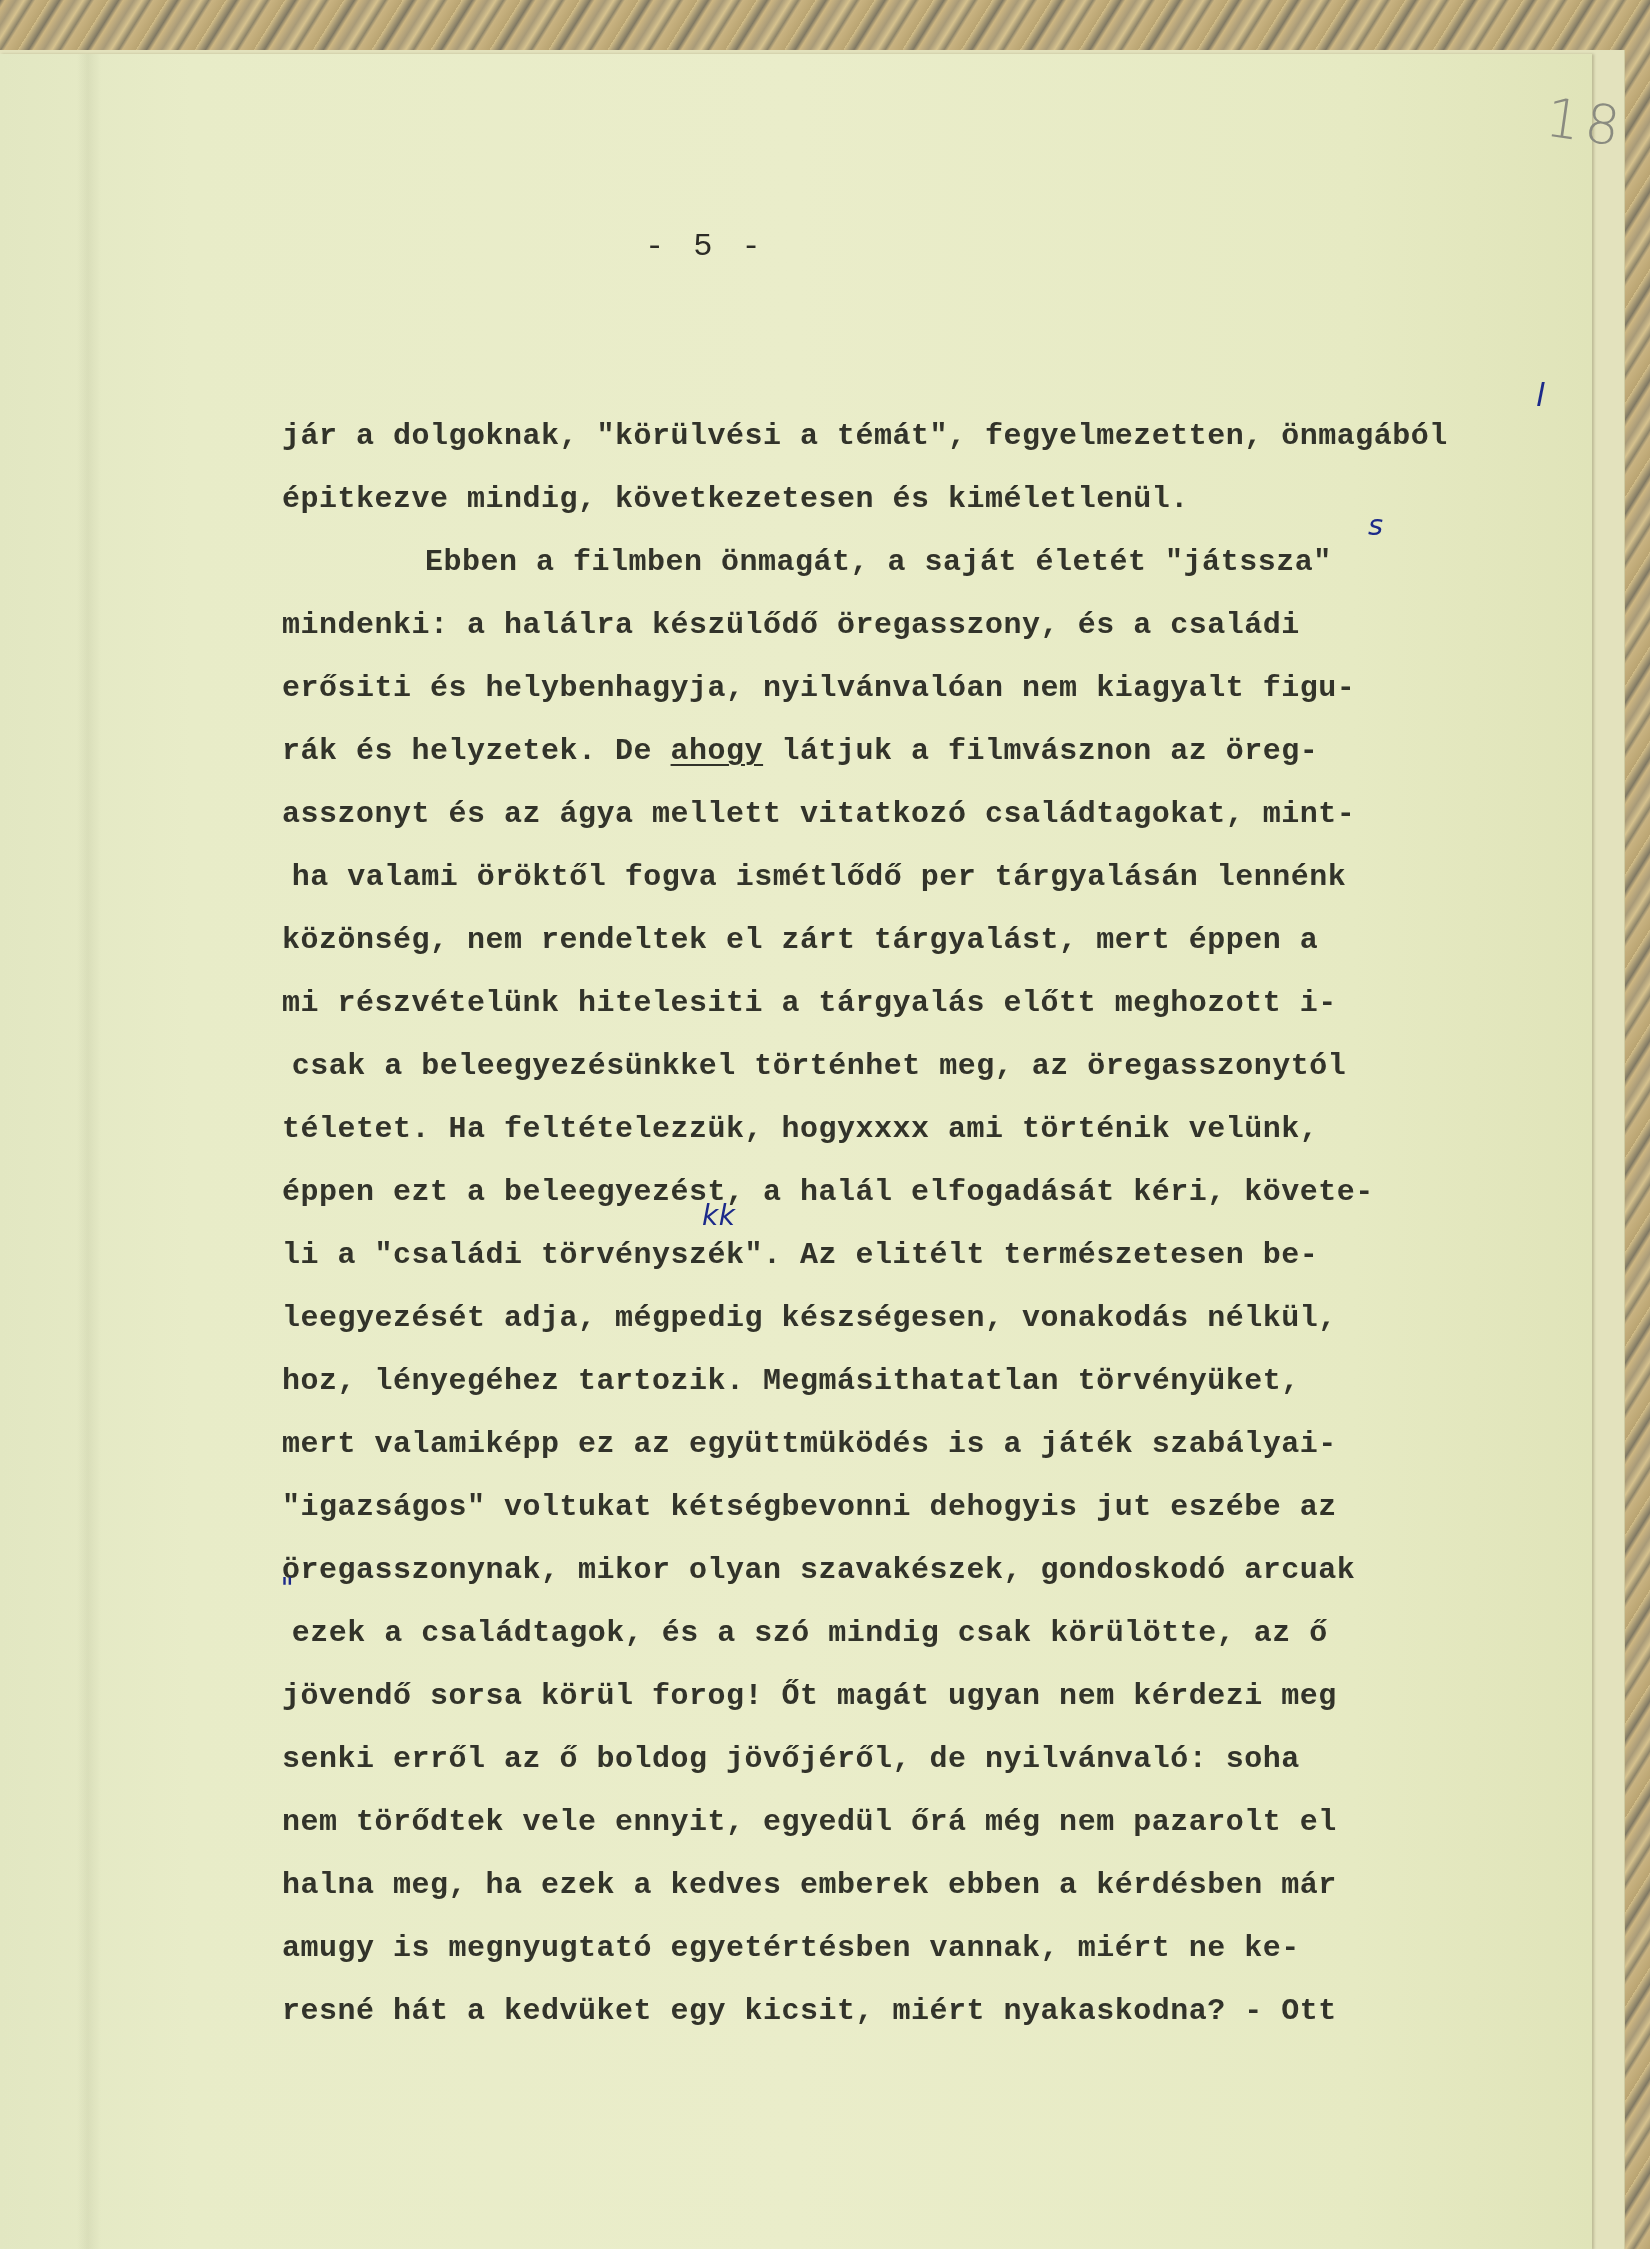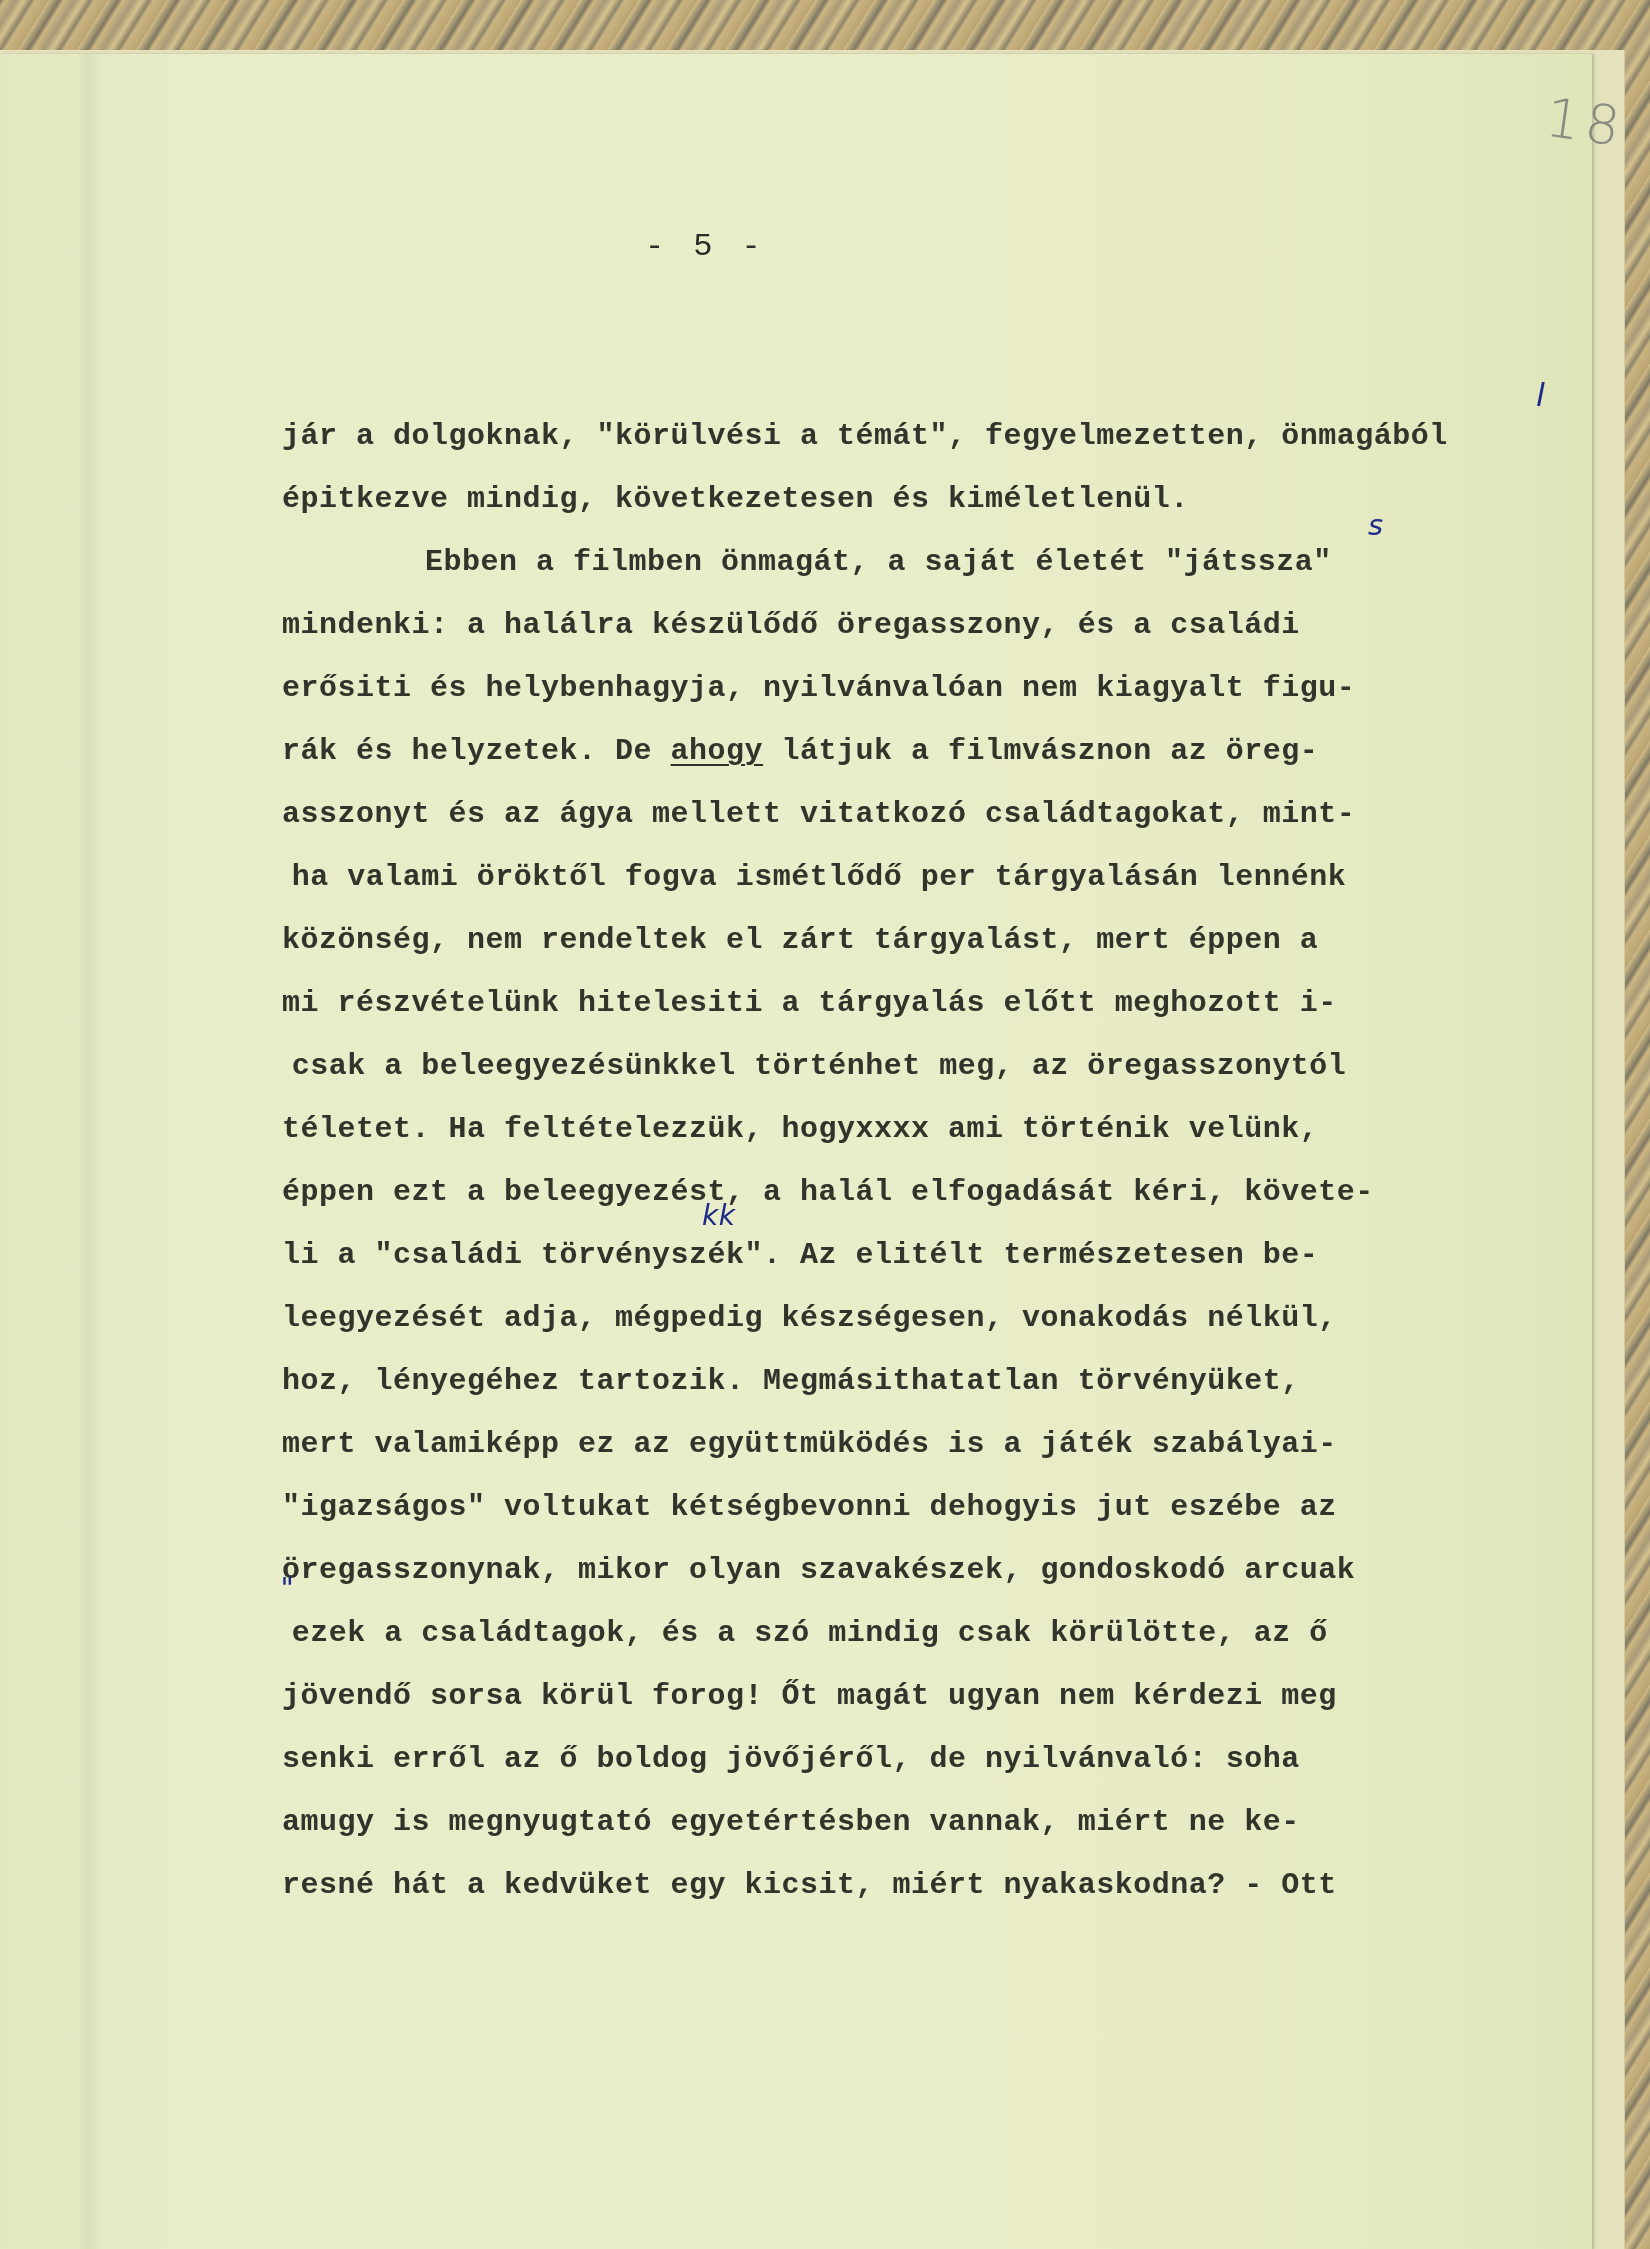--- a/index.html
+++ b/index.html
@@ -77,20 +77,22 @@
     <div class="line">éppen ezt a beleegyezést, a halál elfogadását kéri, követe-</div>
     <div class="line">li a "családi törvényszék". Az elitélt természetesen be-</div>
     <div class="line">leegyezését adja, mégpedig készségesen, vonakodás nélkül,</div>
     <div class="line">hoz, lényegéhez tartozik. Megmásithatatlan törvényüket,</div>
     <div class="line">mert valamiképp ez az együttmüködés is a játék szabályai-</div>
     <div class="line">"igazságos" voltukat kétségbevonni dehogyis jut eszébe az</div>
     <div class="line">öregasszonynak, mikor olyan szavakészek, gondoskodó arcuak</div>
     <div class="line shift">ezek a családtagok, és a szó mindig csak körülötte, az ő</div>
     <div class="line">jövendő sorsa körül forog! Őt magát ugyan nem kérdezi meg</div>
     <div class="line">senki erről az ő boldog jövőjéről, de nyilvánvaló: soha</div>
+    <div class="line">nem törődtek vele ennyit, egyedül őrá még nem pazarolt el</div>
+    <div class="line">halna meg, ha ezek a kedves emberek ebben a kérdésben már</div>
     <div class="line">amugy is megnyugtató egyetértésben vannak, miért ne ke-</div>
     <div class="line">resné hát a kedvüket egy kicsit, miért nyakaskodna? - Ott</div>
 
     <span class="ink" style="left:1254px; top:-41px; font-size:32px;">l</span>
     <span class="ink" style="left:1086px; top:89px; font-size:29px;">s</span>
     <span class="ink" style="left:420px; top:779px; font-size:28px;">kk</span>
     <span class="ink" style="left:-1.6px; top:1152px; font-size:29px;">"</span>
   </div>
 </div>
 

